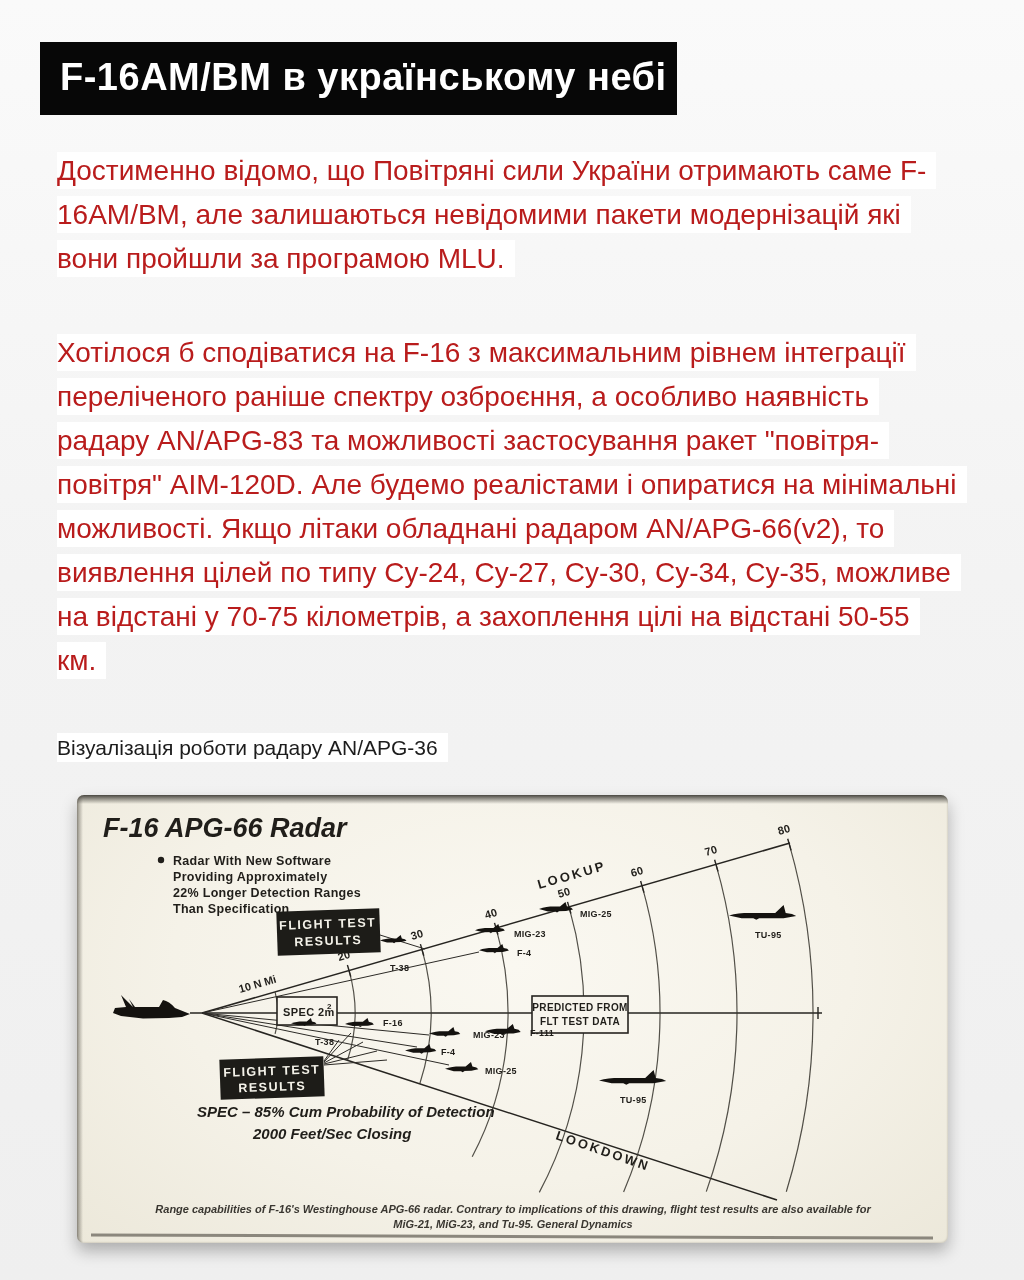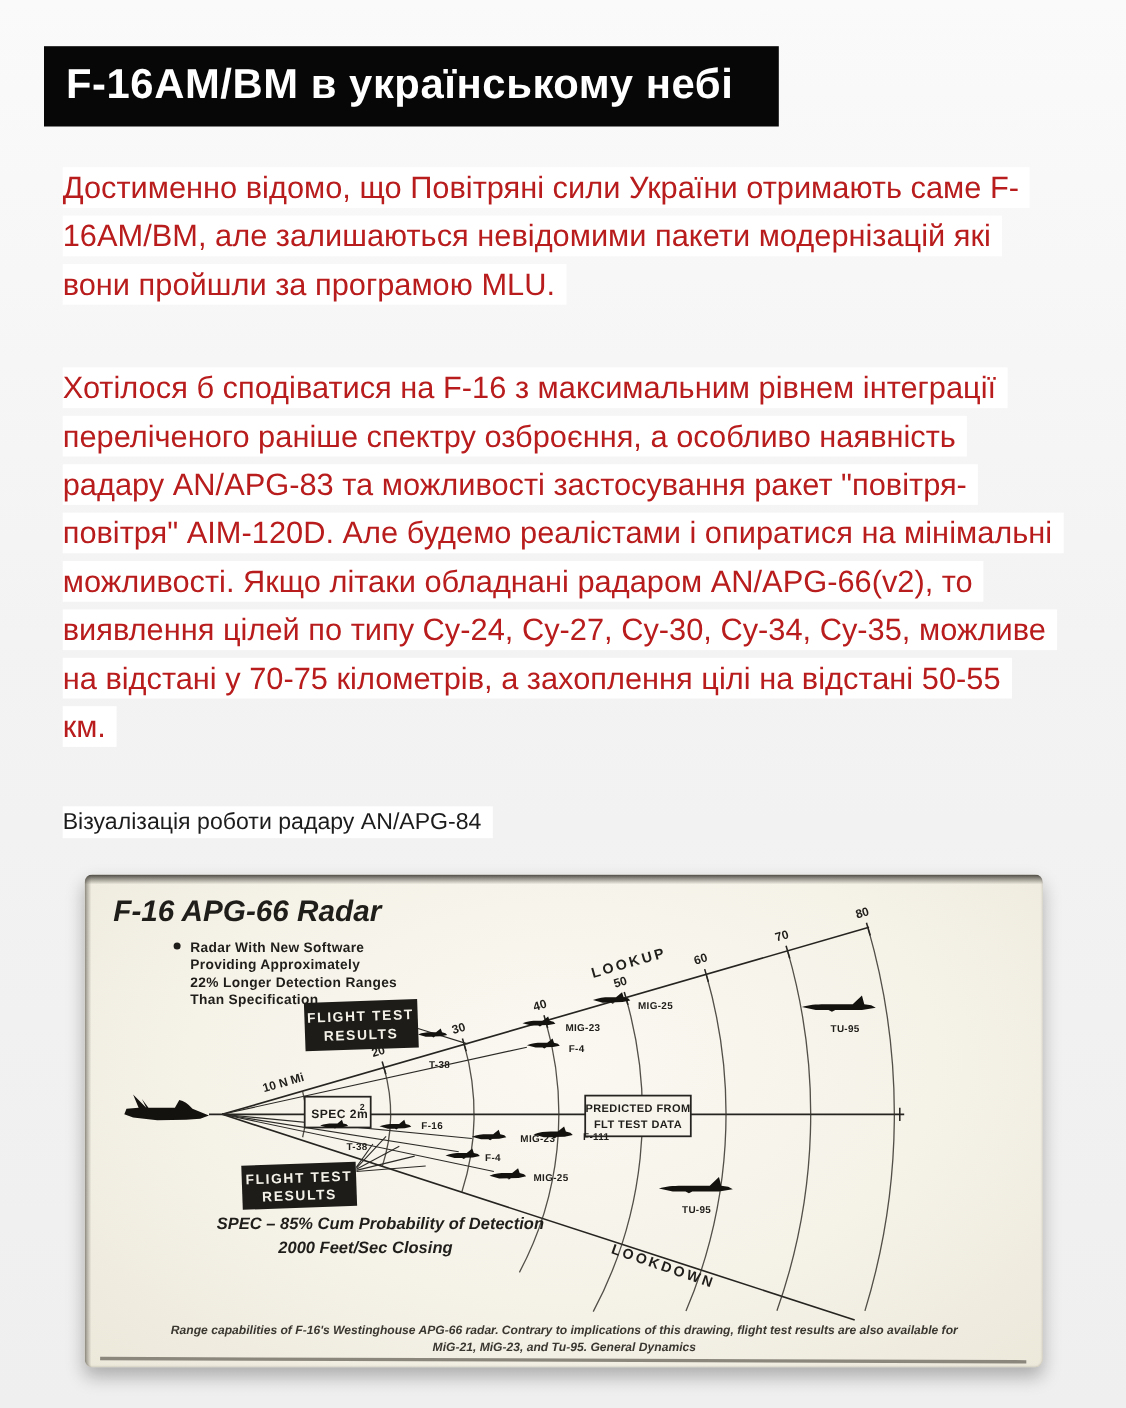--- a/index.html
+++ b/index.html
@@ -3,21 +3,21 @@
 <meta charset="utf-8">
 <style>
   html,body{margin:0;padding:0;}
   body{
     width:1024px;height:1280px;overflow:hidden;
     background:linear-gradient(180deg,#fafafa 0%,#f3f3f3 45%,#efefef 100%);
     font-family:"Liberation Sans",sans-serif;color:#111;
   }
   .title-bar{
     display:inline-block;margin:42px 0 0 40px;background:#070707;color:#fff;
-    font-size:38px;font-weight:bold;letter-spacing:.5px;padding:14px 41px 16px 20px;
+    font-size:38px;font-weight:bold;letter-spacing:.5px;padding:14px 10px 16px 20px;
   }
   .content{margin:34px 60px 0 57px;}
   .body-text{font-size:28px;line-height:44px;margin:0 0 50px 0;max-width:912px;color:#b91c1c;}
   .hl{background:#fff;box-decoration-break:clone;-webkit-box-decoration-break:clone;padding:3px 10px 3px 0;}
   .fig-caption{font-size:21px;line-height:30px;margin-top:38px;color:#1c1c1c;}
   .figure-wrap{
     margin:32px 0 0 77px;width:871px;height:448px;border-radius:7px;overflow:hidden;
     background:radial-gradient(ellipse at 50% 38%,#faf8f1 0%,#f5f2e8 55%,#ece8da 100%);
     box-shadow:0 8px 16px rgba(0,0,0,.28), inset 0 0 2px rgba(60,55,45,.4);
     position:relative;
@@ -40,21 +40,21 @@
 </head>
 <body>
 
 
 
 <div class="title-bar">F-16AM/BM в українському небі</div>
 
 <div class="content">
   <p class="body-text"><span class="hl">Достименно відомо, що Повітряні сили України отримають саме F-16AM/BM, але залишаються невідомими пакети модернізацій які вони пройшли за програмою MLU.</span></p>
   <p class="body-text"><span class="hl">Хотілося б сподіватися на F-16 з максимальним рівнем інтеграції переліченого раніше спектру озброєння, а особливо наявність радару AN/APG-83 та можливості застосування ракет "повітря-повітря" AIM-120D. Але будемо реалістами і опиратися на мінімальні можливості. Якщо літаки обладнані радаром AN/APG-66(v2), то виявлення цілей по типу Су-24, Су-27, Су-30, Су-34, Су-35, можливе на відстані у 70-75 кілометрів, а захоплення цілі на відстані 50-55 км.</span></p>
-  <div class="fig-caption"><span class="hl">Візуалізація роботи радару AN/APG-84</span></div>
+  <div class="fig-caption"><span class="hl">Візуалізація роботи радару AN/APG-36</span></div>
 </div>
 
 <div class="figure-wrap">
 <svg width="871" height="448" viewBox="0 0 871 448">
   <defs>
     <linearGradient id="topfade" x1="0" y1="0" x2="0" y2="1">
       <stop offset="0" stop-color="#3a3832" stop-opacity="0.9"></stop>
       <stop offset="1" stop-color="#3a3832" stop-opacity="0"></stop>
     </linearGradient>
     <linearGradient id="leftfade" x1="0" y1="0" x2="1" y2="0">

